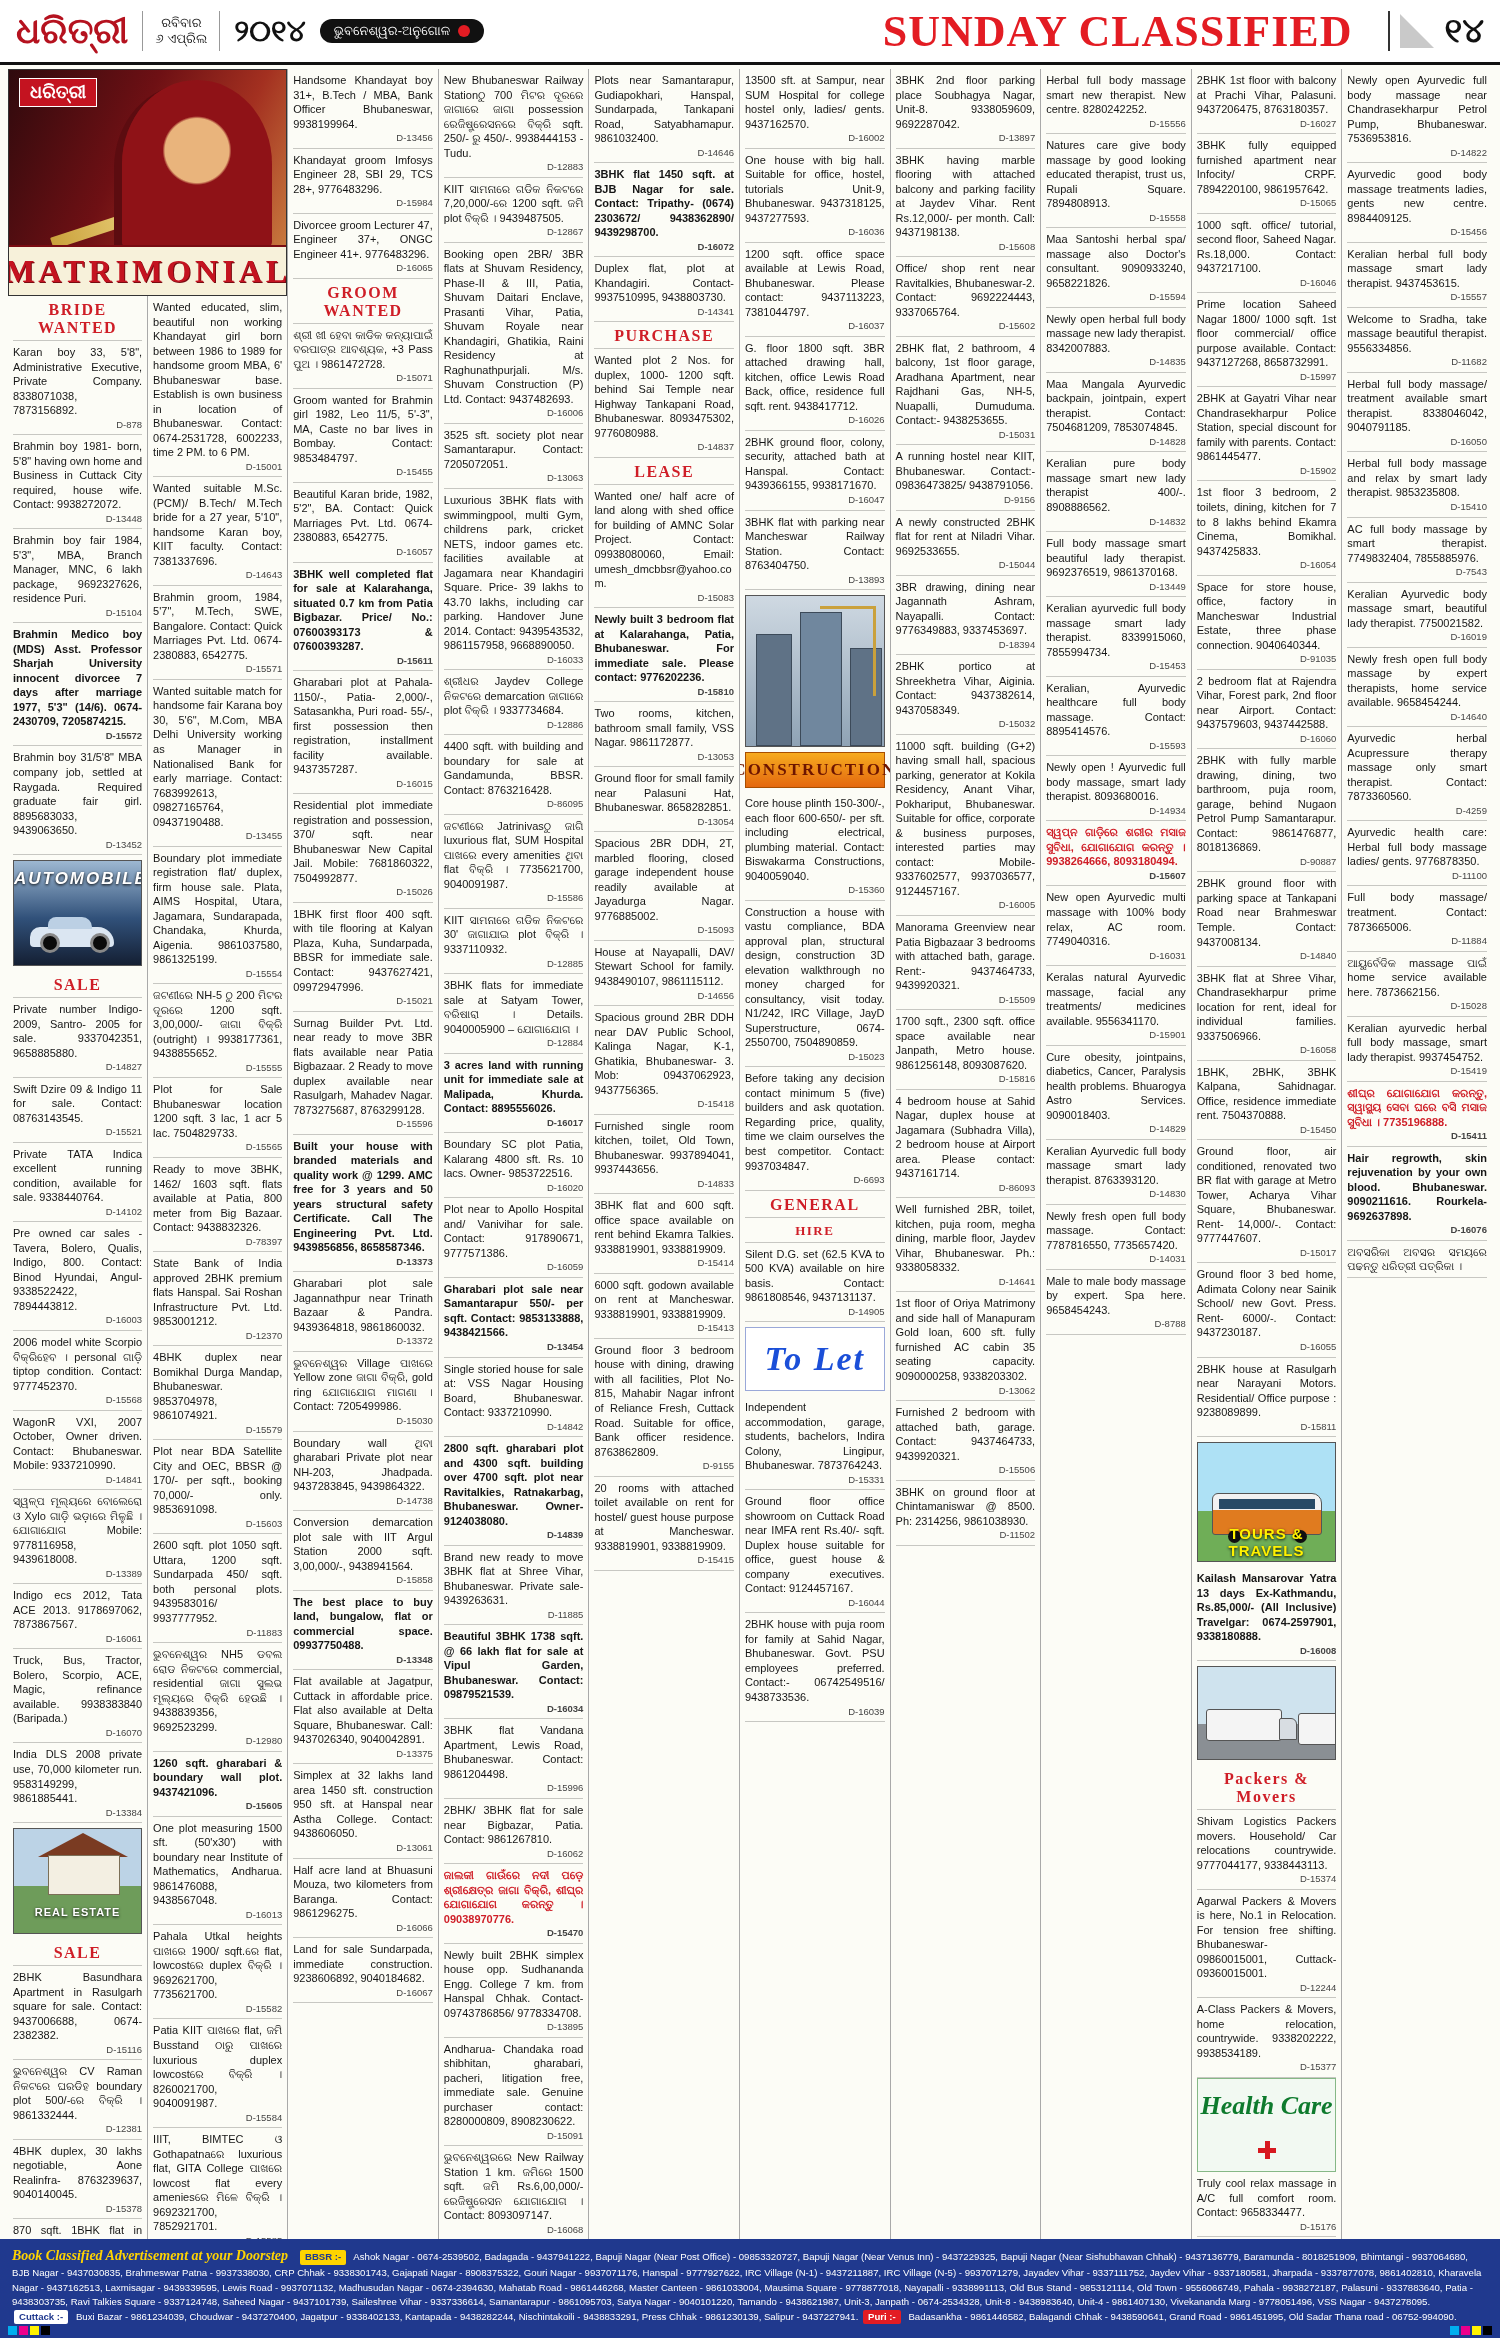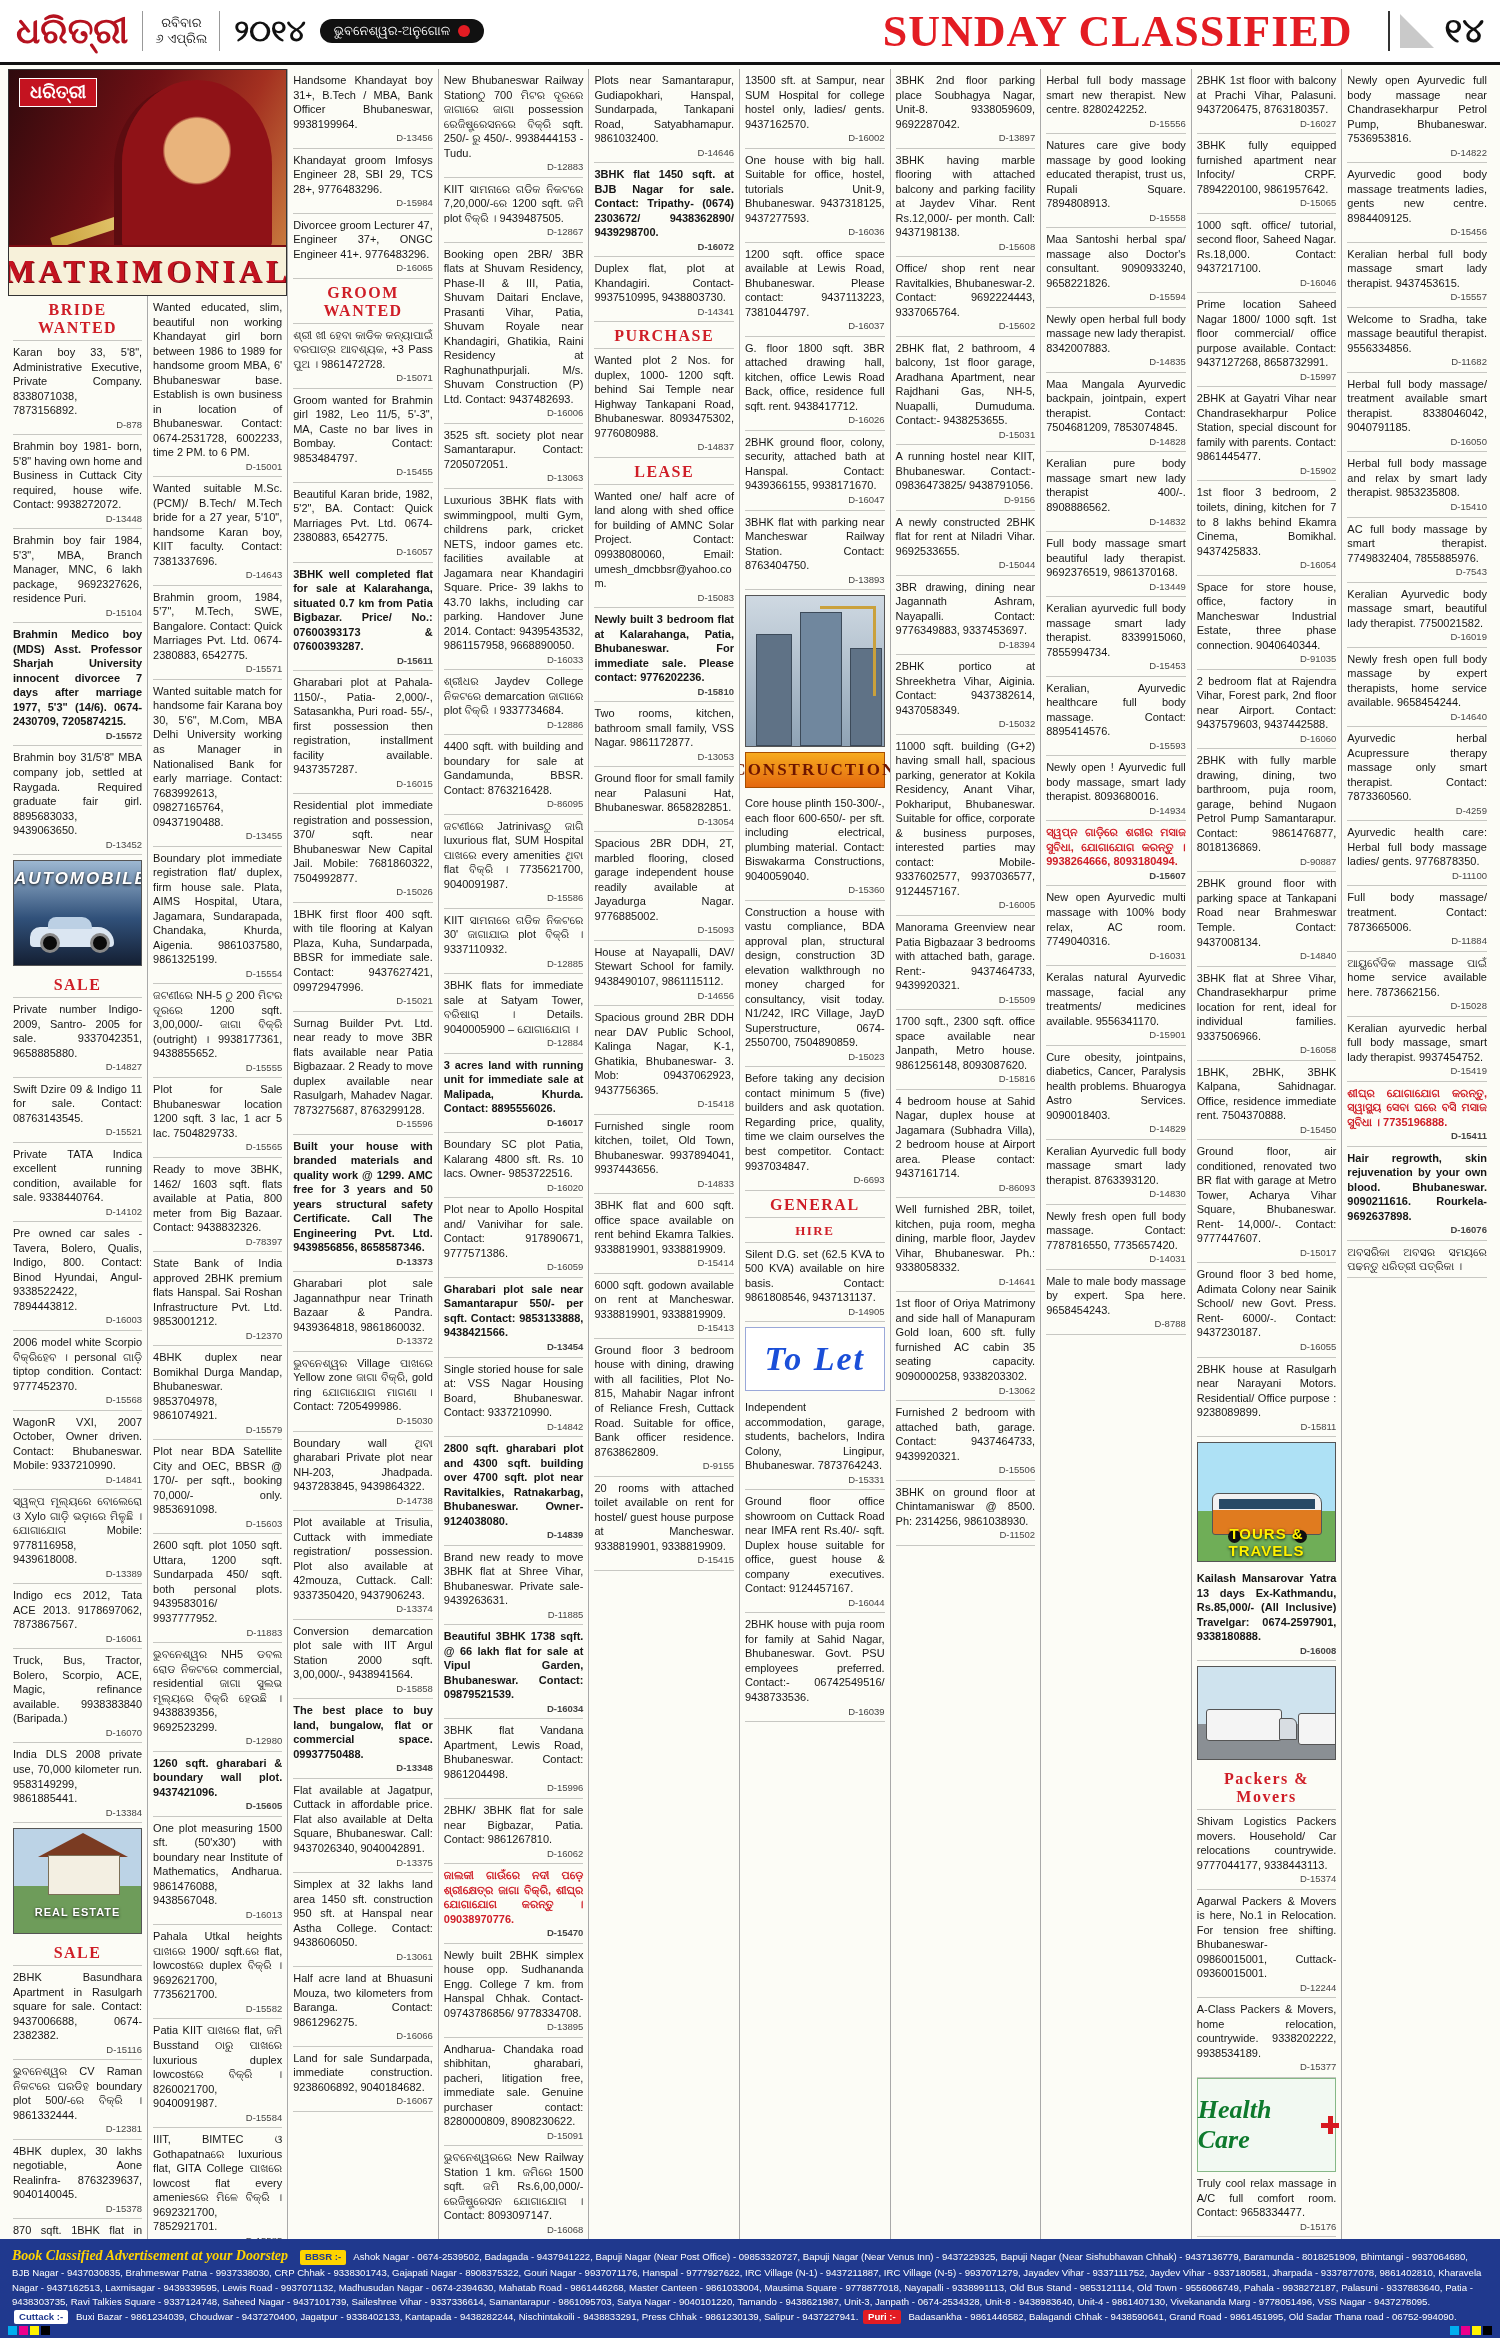--- a/index.html
+++ b/index.html
@@ -76,21 +76,21 @@
   .bus:before{content:"";position:absolute;top:5px;left:6px;right:6px;height:10px;background:#274a66;}
   .bwheel1,.bwheel2{position:absolute;bottom:18px;width:13px;height:13px;border-radius:50%;background:#111;}
   .bwheel1{left:30px;} .bwheel2{left:96px;}
   .tours .ph-label{bottom:2px;font-size:15px;color:#fff200;letter-spacing:1px;}
 
   .trucks{height:92px;background:linear-gradient(180deg,#cfe3ee 0 62%,#8a8f94 62% 100%);}
   .truck{position:absolute;bottom:18px;width:74px;height:30px;background:#f4f4f4;border:1px solid #555;border-radius:3px;}
   .truck:before{content:"";position:absolute;right:-16px;bottom:0;width:16px;height:20px;background:#d8dde2;border:1px solid #555;border-radius:2px 6px 0 0;}
   .truck.k1{left:8px;} .truck.k2{left:100px;bottom:14px;}
 
-  .healthcare{height:92px;background:#f2f9f2;border:1px solid #86b886;display:flex;align-items:center;justify-content:center;flex-direction:row;gap:20px;}
+  .healthcare{height:92px;background:#f2f9f2;border:1px solid #86b886;display:flex;align-items:center;justify-content:center;flex-direction:column;gap:20px;}
   .healthcare .hc-text{color:#0e7a2d;font-family:"Liberation Serif",serif;font-style:italic;font-weight:bold;font-size:26px;}
   .cross{width:18px;height:18px;position:relative;}
   .cross:before,.cross:after{content:"";position:absolute;background:#d71920;}
   .cross:before{left:7px;top:0;width:5px;height:18px;}
   .cross:after{top:7px;left:0;width:18px;height:5px;}
 
   
   footer{position:absolute;left:0;right:0;bottom:0;background:#20398e;color:#fff;padding:6px 12px 14px;font-size:9.6px;line-height:1.5;}
   .f-intro{font-style:italic;font-weight:bold;font-size:14px;color:#ffd400;font-family:"Liberation Serif",serif;margin-right:10px;}
   .f-label{font-weight:bold;padding:0 5px;margin:0 5px 0 2px;border-radius:2px;display:inline-block;}
@@ -206,21 +206,20 @@
         <div class="ad"><span>Beautiful Karan bride, 1982, 5'2", BA. Contact: Quick Marriages Pvt. Ltd. 0674-2380883, 6542775.</span><span class="code">D-16057</span></div>
         <div class="ad bold"><span>3BHK well completed flat for sale at Kalarahanga, situated 0.7 km from Patia Bigbazar. Price/ No.: 07600393173 &amp; 07600393287.</span><span class="code">D-15611</span></div>
         <div class="ad"><span>Gharabari plot at Pahala- 1150/-, Patia- 2,000/-, Satasankha, Puri road- 55/-, first possession then registration, installment facility available. 9437357287.</span><span class="code">D-16015</span></div>
         <div class="ad"><span>Residential plot immediate registration and possession, 370/ sqft. near Bhubaneswar New Capital Jail. Mobile: 7681860322, 7504992877.</span><span class="code">D-15026</span></div>
         <div class="ad"><span>1BHK first floor 400 sqft. with tile flooring at Kalyan Plaza, Kuha, Sundarpada, BBSR for immediate sale. Contact: 9437627421, 09972947996.</span><span class="code">D-15021</span></div>
         <div class="ad"><span>Surnag Builder Pvt. Ltd. near ready to move 3BR flats available near Patia Bigbazaar. 2 Ready to move duplex available near Rasulgarh, Mahadev Nagar. 7873275687, 8763299128.</span><span class="code">D-15596</span></div>
         <div class="ad bold"><span>Built your house with branded materials and quality work @ 1299. AMC free for 3 years and 50 years structural safety Certificate. Call The Engineering Pvt. Ltd. 9439856856, 8658587346.</span><span class="code">D-13373</span></div>
         <div class="ad"><span>Gharabari plot sale Jagannathpur near Trinath Bazaar &amp; Pandra. 9439364818, 9861860032.</span><span class="code">D-13372</span></div>
         <div class="ad"><span>ଭୁବନେଶ୍ୱର Village ପାଖରେ Yellow zone ଜାଗା ବିକ୍ରି, gold ring ଯୋଗାଯୋଗ ମାଗଣା । Contact: 7205499986.</span><span class="code">D-15030</span></div>
         <div class="ad"><span>Boundary wall ଥିବା gharabari Private plot near NH-203, Jhadpada. 9437283845, 9439864322.</span><span class="code">D-14738</span></div>
-        <div class="ad"><span>Plot available at Trisulia, Cuttack with immediate registration/ possession. Plot also available at 42mouza, Cuttack. Call: 9337350420, 9437906243.</span><span class="code">D-13374</span></div>
         <div class="ad"><span>Conversion demarcation plot sale with IIT Argul Station 2000 sqft. 3,00,000/-, 9438941564.</span><span class="code">D-15858</span></div>
         <div class="ad bold"><span>The best place to buy land, bungalow, flat or commercial space. 09937750488.</span><span class="code">D-13348</span></div>
         <div class="ad"><span>Flat available at Jagatpur, Cuttack in affordable price. Flat also available at Delta Square, Bhubaneswar. Call: 9437026340, 9040042891.</span><span class="code">D-13375</span></div>
         <div class="ad"><span>Simplex at 32 lakhs land area 1450 sft. construction 950 sft. at Hanspal near Astha College. Contact: 9438606050.</span><span class="code">D-13061</span></div>
         <div class="ad"><span>Half acre land at Bhuasuni Mouza, two kilometers from Baranga. Contact: 9861296275.</span><span class="code">D-16066</span></div>
         <div class="ad"><span>Land for sale Sundarpada, immediate construction. 9238606892, 9040184682.</span><span class="code">D-16067</span></div>
       </div>
       <div class="col">
         <div class="ad"><span>New Bhubaneswar Railway Stationଠୁ 700 ମିଟର ଦୂରରେ ଜାଗାରେ ଜାଗା possession ରେଜିଷ୍ଟ୍ରେସନରେ ବିକ୍ରି sqft. 250/- ରୁ 450/-. 9938444153 - Tudu.</span><span class="code">D-12883</span></div>
         <div class="ad"><span>KIIT ସାମନାରେ ଗଡିକ ନିକଟରେ 7,20,000/-ରେ 1200 sqft. ଜମି plot ବିକ୍ରି । 9439487505.</span><span class="code">D-12867</span></div>

